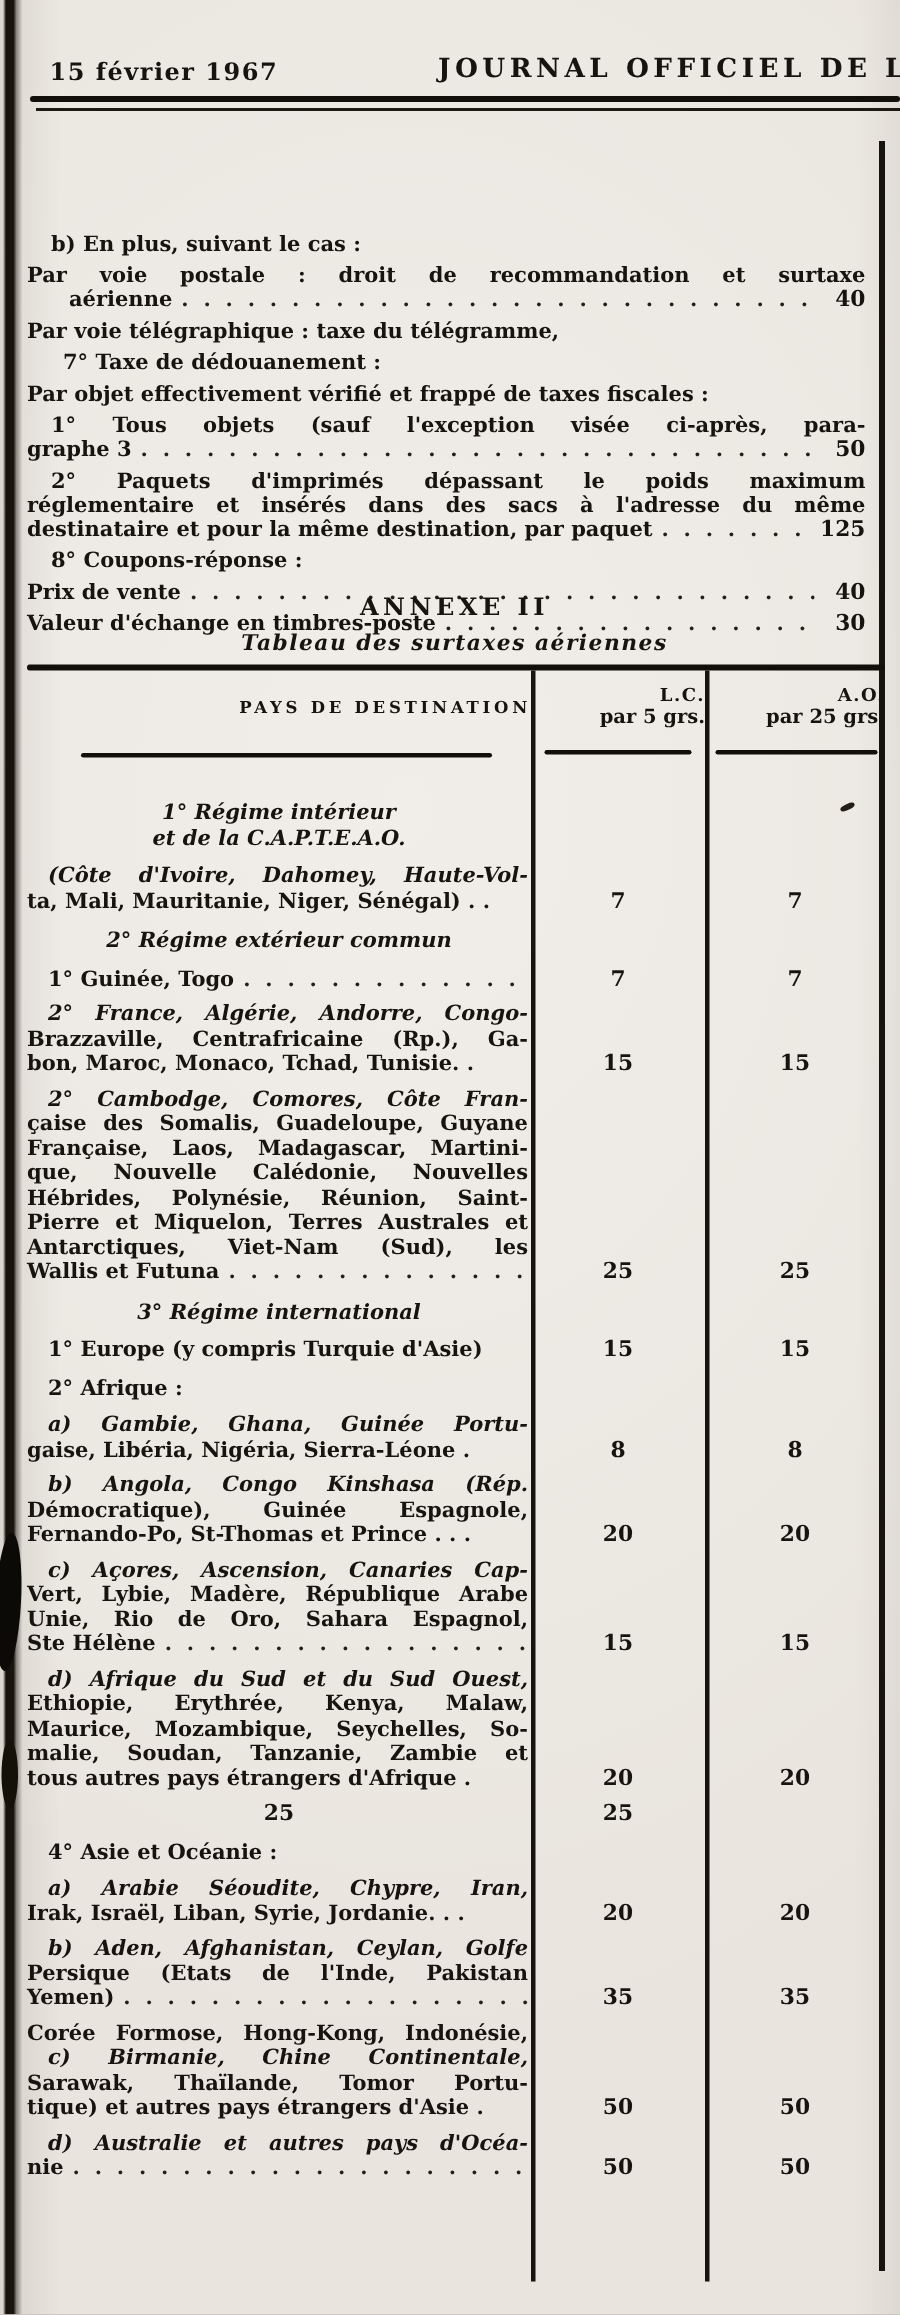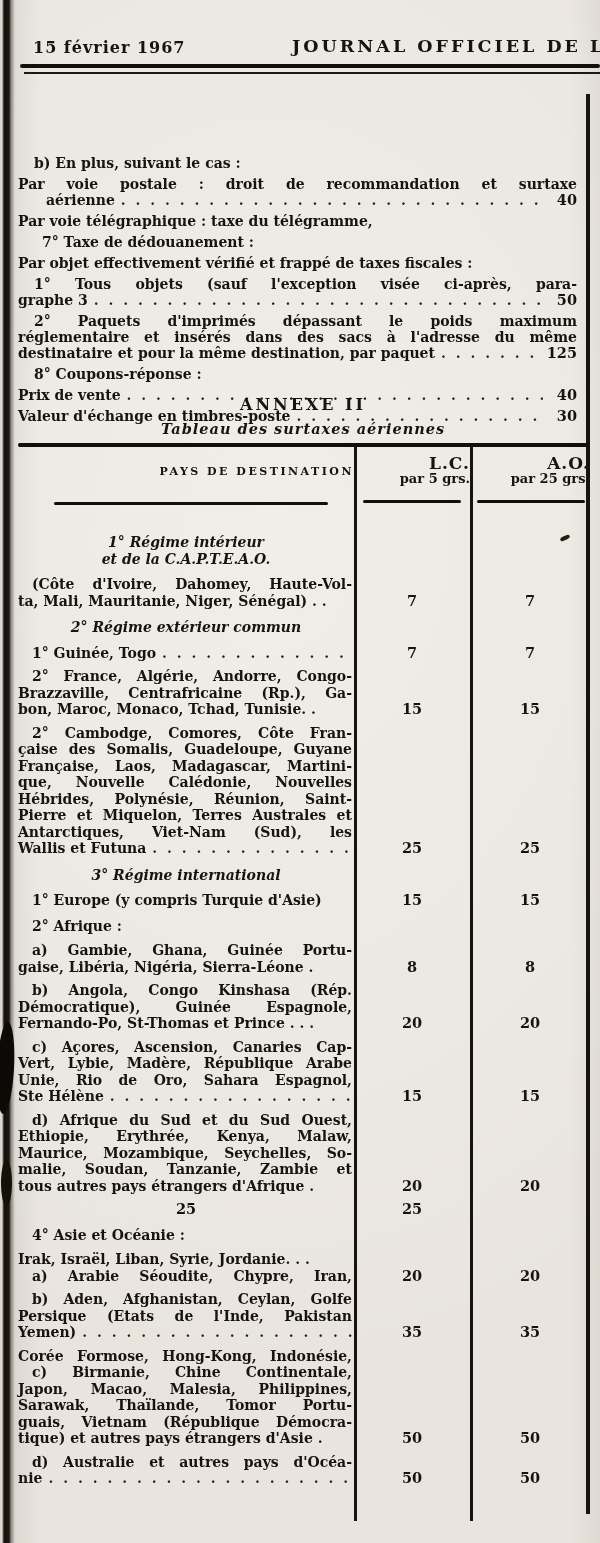--- a/index.html
+++ b/index.html
@@ -39,33 +39,33 @@
   .annexe-sub{font-size:14.5px;font-weight:700;font-style:italic;margin-top:6px;letter-spacing:1px;}
   
   .tbl{position:absolute;left:18px;top:443px;width:572px;height:1078px;}
   .tbl-top-rule{position:absolute;left:0;top:0;width:100%;height:4px;background:#120f0b;border-radius:2px/60%;}
   .vrule{position:absolute;top:4px;bottom:0;width:2.5px;background:#17130e;}
   .vrule.v1{left:336px;}
   .vrule.v2{left:452px;}
   .tbl-header{position:absolute;left:0;top:4px;width:100%;height:56px;display:grid;grid-template-columns:336px 116px 120px;}
   .hcell{position:relative;display:flex;flex-direction:column;align-items:flex-end;justify-content:center;padding-bottom:8px;}
   .pays-h{font-size:11px;font-weight:700;letter-spacing:2.5px;}
-  .habbr{font-size:17px;font-weight:700;letter-spacing:1px;line-height:15px;}
+  .habbr{font-size:12px;font-weight:700;letter-spacing:1px;line-height:15px;}
   .hunit{font-size:13px;font-weight:700;line-height:15px;}
   .hrule{position:absolute;bottom:0;height:3.5px;background:#120f0b;border-radius:2px;}
   .hrule.c1{left:36px;right:26px;bottom:-2px;}
   .hrule.c2{left:9px;right:9px;}
   .hrule.c3{left:7px;right:5px;}
   .tbl-body{position:absolute;left:0;top:60px;width:100%;padding-top:28px;font-size:14px;font-weight:700;line-height:16.5px;}
   .tblock{display:grid;grid-template-columns:336px 116px 120px;margin-bottom:7px;}
   .sec-head{grid-column:1;text-align:center;font-style:italic;margin:3px 0 2px 0;}
   .sub-head{grid-column:1;text-indent:14px;margin:2px 0 1px 0;}
   .desc{padding-right:2px;}
   .dline{min-height:16.5px;}
-  .fi{text-indent:14px;}
+  .fi{text-indent:14px;font-style:italic;}
   .num{align-self:end;text-align:center;font-size:14.5px;}
 </style>
 </head>
 <body>
 
 <div class="page">
 
   <div class="scan-edge"></div>
   <div class="ink-blotch"></div>
   <div class="ink-blotch2"></div>
@@ -275,45 +275,43 @@
         </div>
         <div class="tblock">
           <div class="num">25</div>
           <div class="num">25</div>
         </div>
         <div class="tblock">
           <div class="sub-head">4° Asie et Océanie :</div>
         </div>
         <div class="tblock">
           <div class="desc">
+            <div class="dline just fi">a) Arabie Séoudite, Chypre, Iran,</div>
             <div class="dline">Irak, Israël, Liban, Syrie, Jordanie. . .</div>
-            <div class="dline just fi">a) Arabie Séoudite, Chypre, Iran,</div>
           </div>
           <div class="num">20</div>
           <div class="num">20</div>
         </div>
         <div class="tblock">
           <div class="desc">
             <div class="dline just fi">b) Aden, Afghanistan, Ceylan, Golfe</div>
             <div class="dline just">Persique (Etats de l'Inde, Pakistan</div>
             <div class="dline endline">
               <span>Yemen)</span>
               <span class="dots">. . . . . . . . . . . . . . . . . . . . . . . . . . . . . . . . . . . . . . . . . . . . . . . . . . . . . . . . . . . . . . . . . . . . . . . . . . . . . . . . . . . . . . . . . . . . . . . . . . . . . . . . . . . . . . . . . . . . . . . . </span>
             </div>
           </div>
           <div class="num">35</div>
           <div class="num">35</div>
         </div>
         <div class="tblock">
           <div class="desc">
             <div class="dline just">Corée Formose, Hong-Kong, Indonésie,</div>
             <div class="dline just fi">c) Birmanie, Chine Continentale,</div>
-            <div class="dline just">Japon, Macao, Malesia, Philippines,</div>
             <div class="dline just">Sarawak, Thaïlande, Tomor Portu-</div>
-            <div class="dline just">guais, Vietnam (République Démocra-</div>
             <div class="dline">tique) et autres pays étrangers d'Asie .</div>
           </div>
           <div class="num">50</div>
           <div class="num">50</div>
         </div>
         <div class="tblock">
           <div class="desc">
             <div class="dline just fi">d) Australie et autres pays d'Océa-</div>
             <div class="dline endline">
               <span>nie</span>

